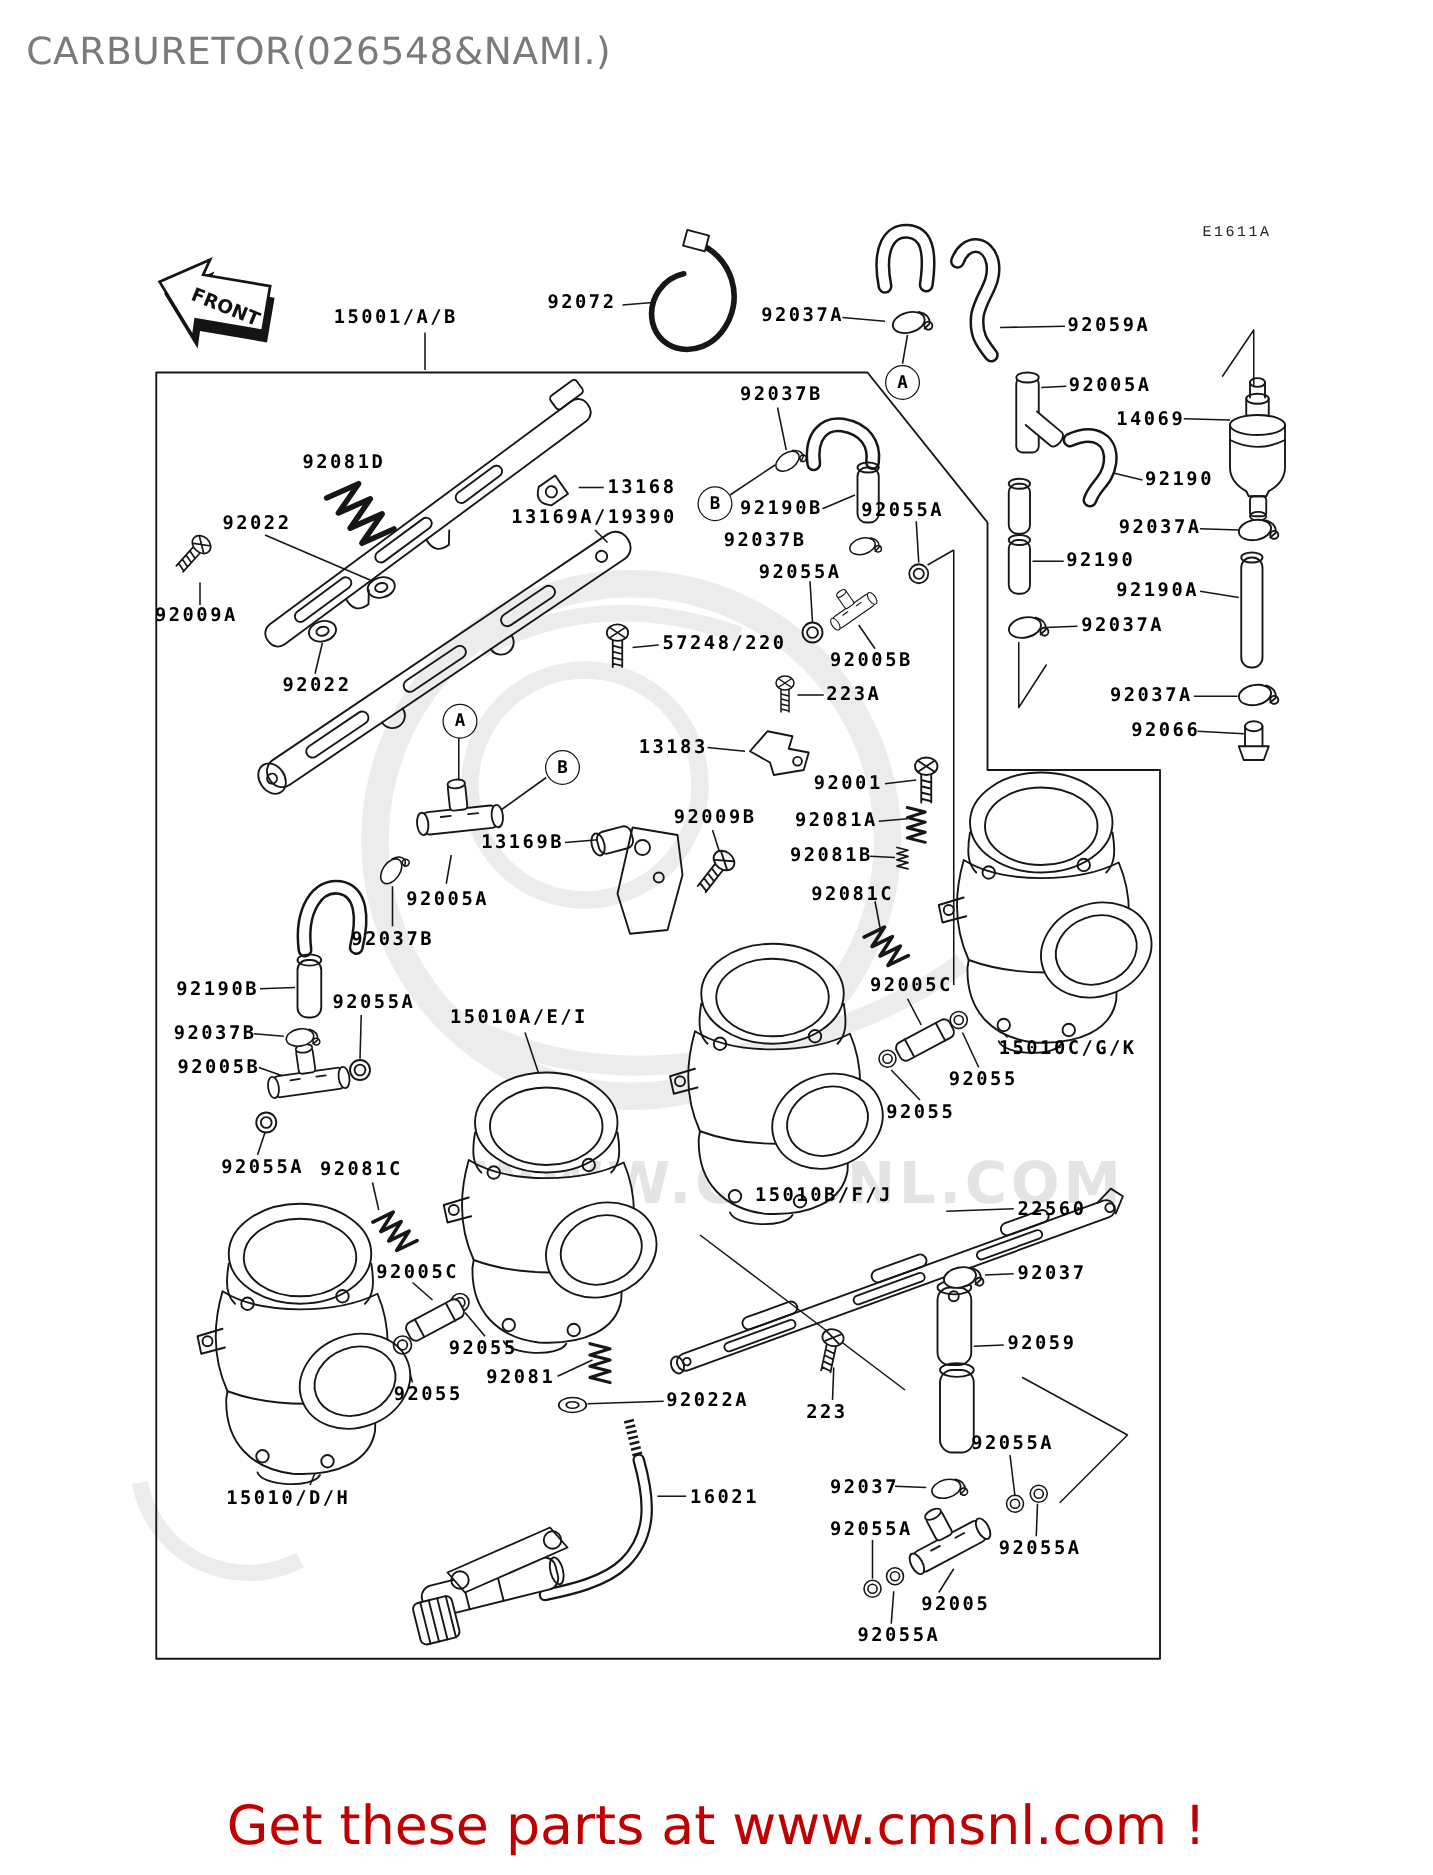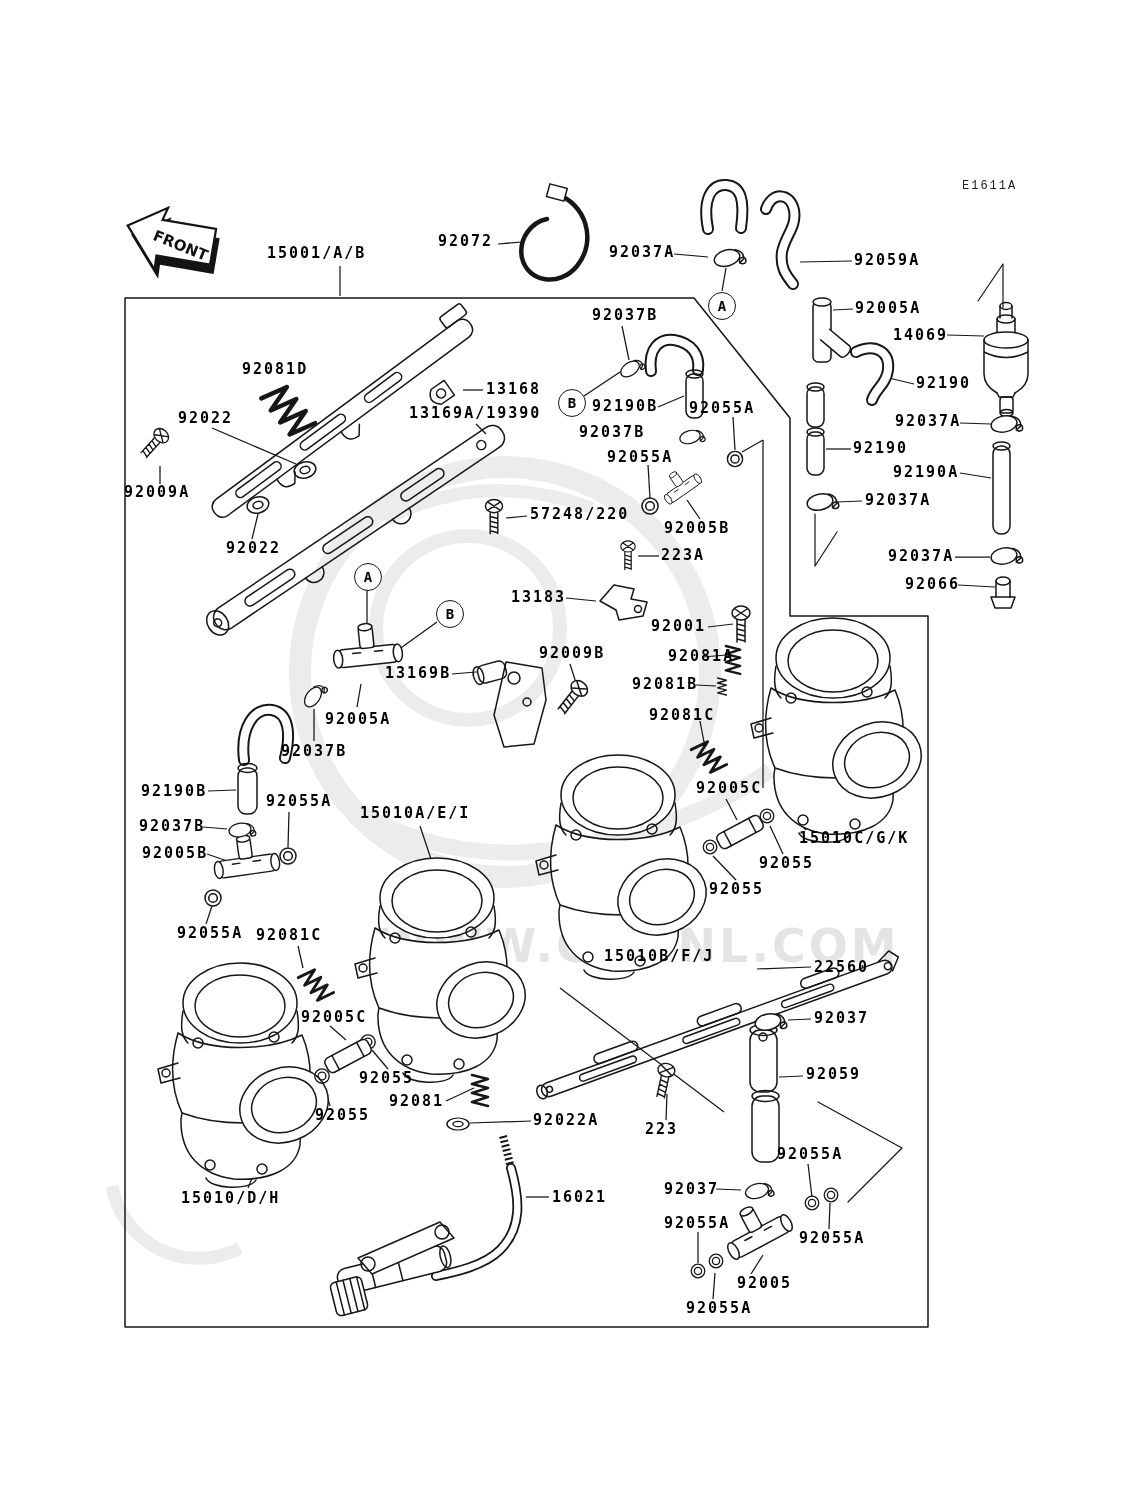--- a/index.html
+++ b/index.html
@@ -23,20 +23,21 @@
            background:#fff;display:flex;align-items:center;justify-content:center;
            font-family:"DejaVu Sans Mono",monospace;font-weight:700;font-size:14px;color:#000;}
   .promo{position:absolute;left:0;top:1436px;width:100%;text-align:center;
          font-size:43px;color:#c00000;white-space:nowrap;}
 </style>
 </head>
 <body>
 
 <div id="stage">
 
+  <div class="page-title">CARBURETOR(026548&amp;NAMI.)</div>
 
   <svg id="diagram-svg" width="1146" height="1500" viewBox="0 0 1146 1500">
 
     <defs>
       <g id="carbBody">
         <path d="M-62,30 C-70,58 -69,86 -58,110 L-59,116 C-60,152 -38,172 -6,176 C30,178 56,166 60,142 L61,114 C73,88 73,58 62,32 C30,48 -30,50 -62,30 Z" fill="#fff"></path>
         <ellipse cx="0" cy="0" rx="57" ry="40" fill="#fff"></ellipse>
         <ellipse cx="0" cy="3" rx="45" ry="31"></ellipse>
         <path d="M-57,8 C-60,26 -58,34 -52,40 M57,8 C60,26 58,34 52,40"></path>
         <path d="M-58,110 C-20,124 30,122 61,112"></path>
@@ -407,21 +408,21 @@
   <div class="lbl" style="left:865px;top:493px">92037A</div>
   <div class="lbl" style="left:530px;top:507px">57248/220</div>
   <div class="lbl" style="left:664px;top:521px">92005B</div>
   <div class="lbl" style="left:226px;top:541px">92022</div>
   <div class="lbl" style="left:661px;top:548px">223A</div>
   <div class="lbl" style="left:888px;top:549px">92037A</div>
   <div class="lbl" style="left:905px;top:577px">92066</div>
   <div class="lbl" style="left:511px;top:590px">13183</div>
   <div class="lbl" style="left:651px;top:619px">92001</div>
   <div class="lbl" style="left:539px;top:646px">92009B</div>
-  <div class="lbl" style="left:668px;top:649px">92081A</div>
+  <div class="lbl" style="left:636px;top:649px">92081A</div>
   <div class="lbl" style="left:385px;top:666px">13169B</div>
   <div class="lbl" style="left:632px;top:677px">92081B</div>
   <div class="lbl" style="left:325px;top:712px">92005A</div>
   <div class="lbl" style="left:649px;top:708px">92081C</div>
   <div class="lbl" style="left:281px;top:744px">92037B</div>
   <div class="lbl" style="left:141px;top:784px">92190B</div>
   <div class="lbl" style="left:266px;top:794px">92055A</div>
   <div class="lbl" style="left:360px;top:806px">15010A/E/I</div>
   <div class="lbl" style="left:139px;top:819px">92037B</div>
   <div class="lbl" style="left:142px;top:846px">92005B</div>
@@ -443,14 +444,15 @@
   <div class="lbl" style="left:645px;top:1122px">223</div>
   <div class="lbl" style="left:181px;top:1191px">15010/D/H</div>
   <div class="lbl" style="left:552px;top:1190px">16021</div>
   <div class="lbl" style="left:777px;top:1147px">92055A</div>
   <div class="lbl" style="left:664px;top:1182px">92037</div>
   <div class="lbl" style="left:664px;top:1216px">92055A</div>
   <div class="lbl" style="left:799px;top:1231px">92055A</div>
   <div class="lbl" style="left:737px;top:1276px">92005</div>
   <div class="lbl" style="left:686px;top:1301px">92055A</div>
 
+  <div class="promo">Get these parts at www.cmsnl.com !</div>
 
 </div>
 
 </body></html>

